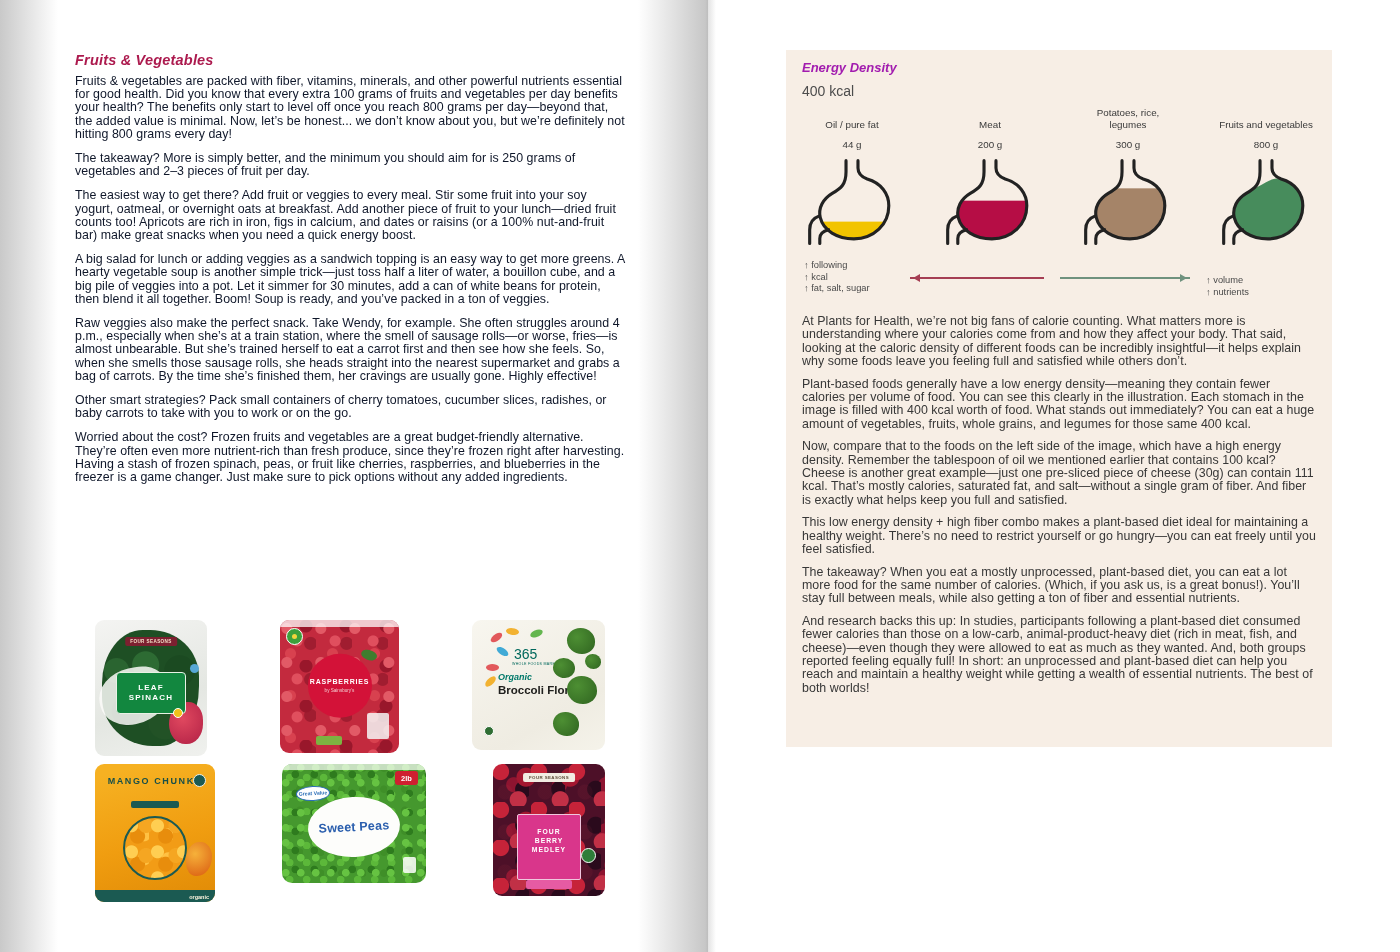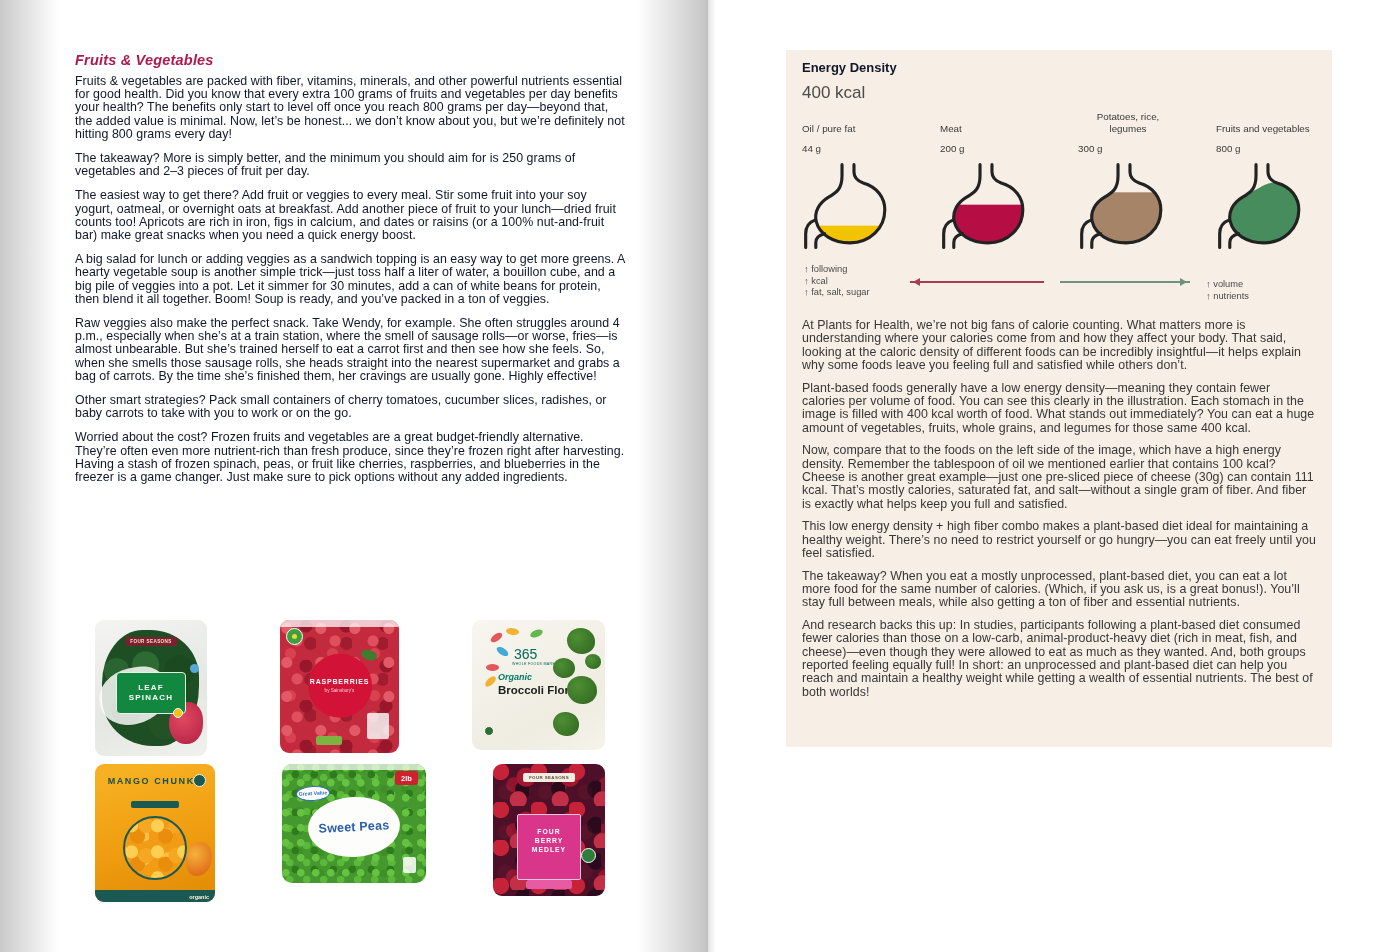--- a/index.html
+++ b/index.html
@@ -157,25 +157,25 @@
   .berry-name { margin-top:12px; color:#fff; font-size:6.8px; font-weight:bold; letter-spacing:1px;
     text-align:center; line-height:9px; width:52px; }
   .berry-strip { position:absolute; left:50%; bottom:7px; transform:translateX(-50%);
     width:46px; height:9px; background:#e65ba3; border-radius:2px; }
   .berry-badge { position:absolute; right:9px; top:84px; width:15px; height:15px; border-radius:50%;
     background:#2e7d3a; border:1.5px solid #fff; }
 
   
   .panel { position:absolute; left:786px; top:50px; width:546px; height:697px;
     background:#F7EEE5; padding:10px 16px 0 16px; }
-  .panel-title { font-size:13px; font-weight:bold; color:#0f172a; }
-  .panel-subtitle { font-size:17px; color:#4c4c4c; margin-top:8px; }
+  .panel-title { font-size:13px; font-weight:bold; color:#a21caf;font-style:italic; }
+  .panel-subtitle { font-size:14px; color:#4c4c4c; margin-top:8px; }
 
   .diagram-row { display:flex; justify-content:space-between; margin-top:6px; }
-  .stomach-col { width:100px; display:flex; flex-direction:column; align-items:flex-start; }
+  .stomach-col { width:100px; display:flex; flex-direction:column; align-items:center; }
   .stomach-label { min-height:26px; display:flex; align-items:flex-end; justify-content:center;
     text-align:center; font-size:9.8px; color:#3a3a3a; line-height:12px; }
   .stomach-amount { font-size:9.8px; color:#3a3a3a; margin-top:8px; }
   .stomach-fig { margin-top:5px; }
 
   .legend-row { position:relative; height:46px; margin-top:4px; }
   .legend-left { position:absolute; left:2px; top:1px; }
   .legend-right { position:absolute; left:404px; top:16px; }
   .legend-item { font-size:9.3px; color:#4a4a4a; line-height:11.5px; }
   .arrow { position:absolute; height:2px; }

